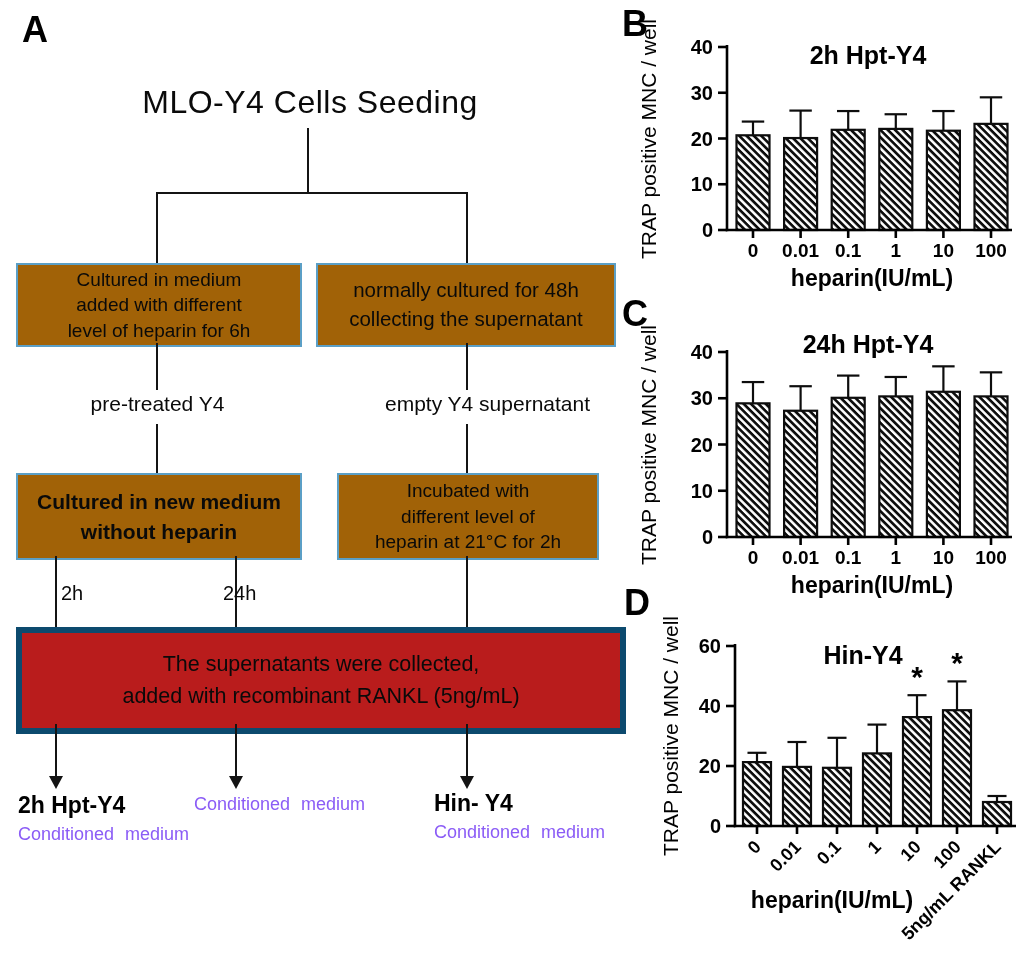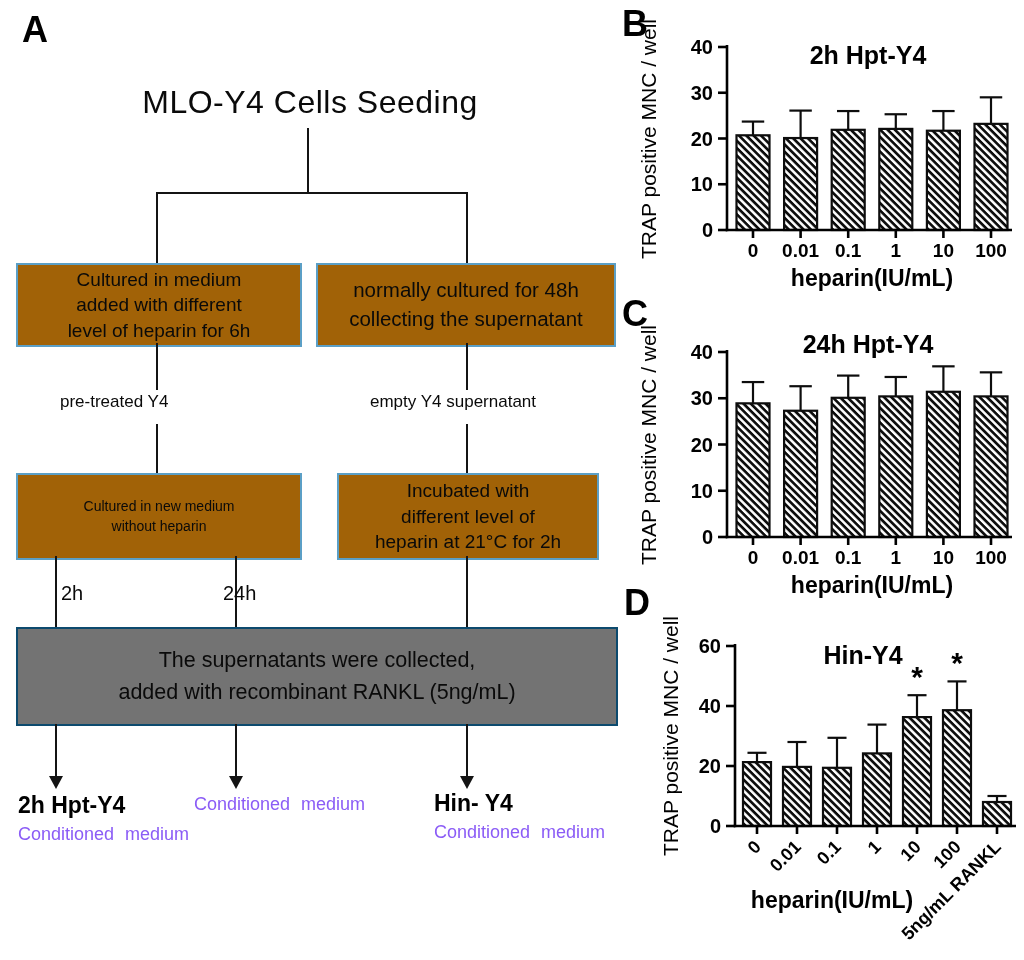--- a/index.html
+++ b/index.html
@@ -6,24 +6,24 @@
   .fig{position:relative;width:1024px;height:960px;background:#fff;overflow:hidden;
        font-family:"Liberation Sans","DejaVu Sans",sans-serif;color:#111;}
   .plabel{position:absolute;font-weight:bold;font-size:36px;color:#000;line-height:1;}
   .fc-title{position:absolute;left:100px;top:84px;width:420px;text-align:center;
             font-size:32px;color:#0a0a0a;letter-spacing:.5px;}
   .vline{position:absolute;width:2px;background:#141414;}
   .hline{position:absolute;height:2px;background:#141414;}
   .fbox{position:absolute;border:2px solid #5b9fc6;background:#a16207;display:flex;
         align-items:center;justify-content:center;text-align:center;
         white-space:pre-line;color:#0a0a0a;}
-  .graybox{position:absolute;border:2px solid #0c4a6e;background:#737373;display:flex;
+  .graybox{position:absolute;border:6px solid #0c4a6e;background:#b91c1c;display:flex;
         align-items:center;justify-content:center;text-align:center;
         white-space:pre-line;color:#0a0a0a;}
-  .edgelabel{position:absolute;text-align:left;font-size:17px;color:#0a0a0a;}
+  .edgelabel{position:absolute;text-align:center;font-size:21px;color:#0a0a0a;}
   .timelabel{position:absolute;font-size:20px;color:#0a0a0a;}
   .arrowhead{position:absolute;width:0;height:0;border-left:7px solid transparent;
         border-right:7px solid transparent;border-top:13px solid #141414;}
   .outname{font-weight:bold;font-size:23px;color:#000;line-height:1.2;}
   .outdesc{font-size:18px;color:#8b5cf6;word-spacing:6px;margin-top:4px;}
   .outblock{position:absolute;}
   .chart{position:absolute;}
   svg text{font-family:"Liberation Sans","DejaVu Sans",sans-serif;}
 </style>
 </head>
@@ -46,21 +46,21 @@
 collecting the supernatant</div>
 
   <div class="vline" style="left:156px;top:343px;height:47px;"></div>
   <div class="edgelabel" style="left:60px;top:392px;width:195px;">pre-treated Y4</div>
   <div class="vline" style="left:156px;top:424px;height:49px;"></div>
 
   <div class="vline" style="left:466px;top:343px;height:47px;"></div>
   <div class="edgelabel" style="left:370px;top:392px;width:235px;">empty Y4 supernatant</div>
   <div class="vline" style="left:466px;top:424px;height:49px;"></div>
 
-  <div class="fbox" style="left:16px;top:473px;width:282px;height:83px;font-size:14px;line-height:1.4;">Cultured in new medium
+  <div class="fbox" style="left:16px;top:473px;width:282px;height:83px;font-size:21px;line-height:1.4;font-weight:bold;">Cultured in new medium
 without heparin</div>
   <div class="fbox" style="left:337px;top:473px;width:258px;height:83px;font-size:19px;line-height:1.35;">Incubated with
 different level of
 heparin at 21°C for 2h</div>
 
   <div class="vline" style="left:55px;top:556px;height:71px;"></div>
   <div class="timelabel" style="left:61px;top:582px;">2h</div>
   <div class="vline" style="left:235px;top:556px;height:71px;"></div>
   <div class="timelabel" style="left:223px;top:582px;">24h</div>
   <div class="vline" style="left:466px;top:556px;height:71px;"></div>

